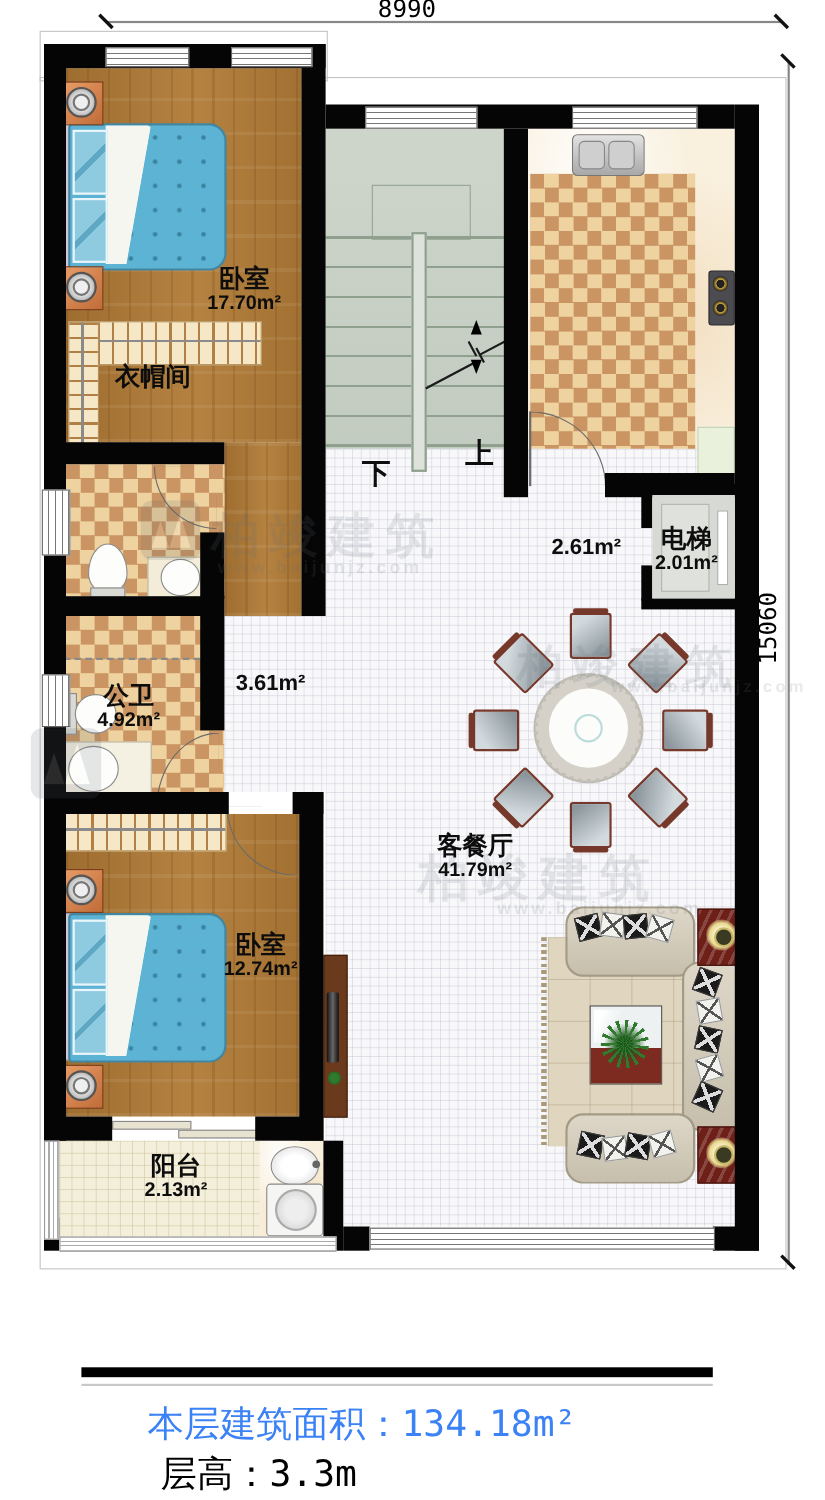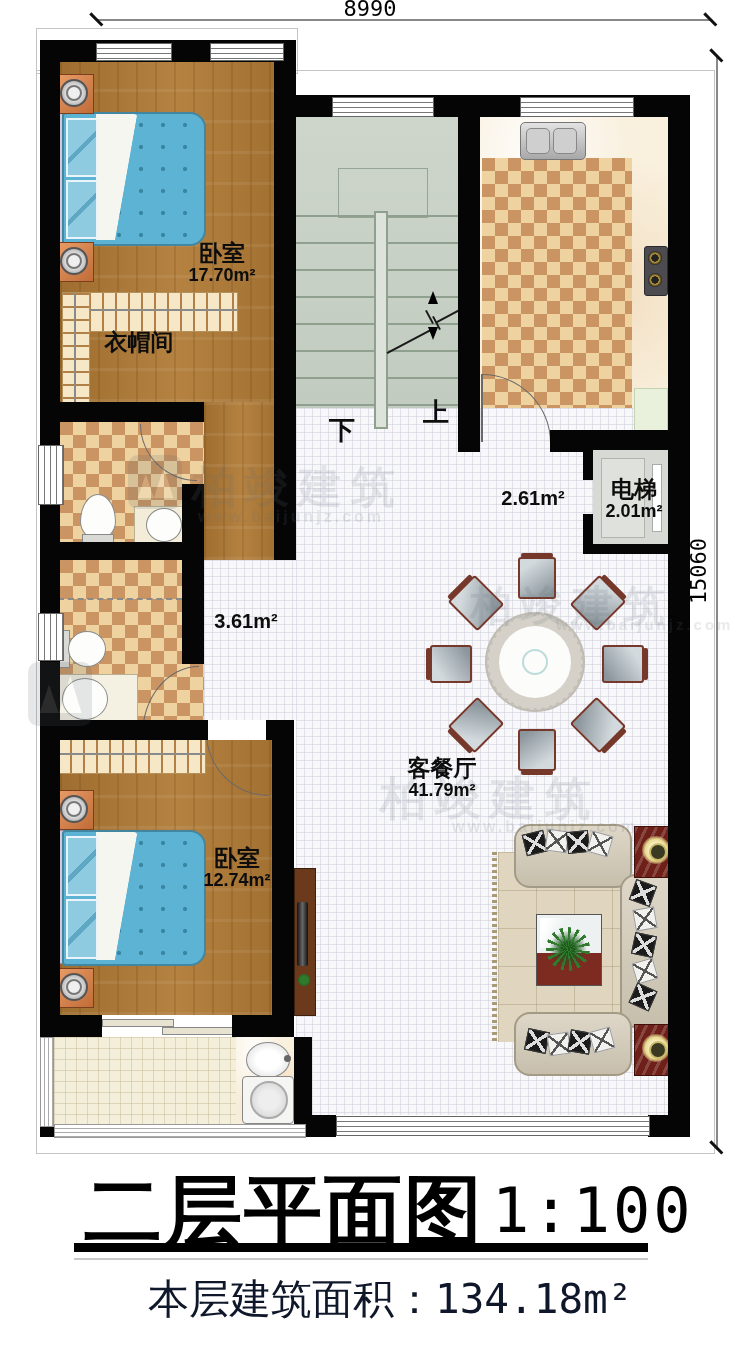--- a/index.html
+++ b/index.html
@@ -259,31 +259,39 @@
   <div class="wm wm-brand" style="left:470px;top:578px;font-size:42px;">柏竣建筑</div>
   <div class="wm wm-url" style="left:556px;top:616px;font-size:15px;">www.baijunjz.com</div>
 
   <div class="rlabel" style="left:162px;top:241px;width:120px;">
     <span class="rname">卧室</span>
     <span class="rarea">17.70m²</span>
   </div>
   <div class="rlabel" style="left:84px;top:330px;width:110px;">
     <span class="rname">衣帽间</span>
   </div>
-  <div class="rlabel" style="left:570px;top:477px;width:108px;padding-left:10px;">
+  <div class="rlabel" style="left:62px;top:620px;width:110px;">
+    <span class="rname">公卫</span>
+    <span class="rarea">4.92m²</span>
+  </div>
+  <div class="rlabel" style="left:570px;top:477px;width:108px;">
     <span class="rname">电梯</span>
     <span class="rarea">2.01m²</span>
   </div>
-  <div class="rlabel" style="left:382px;top:756px;width:120px;">
+  <div class="rlabel" style="left:372px;top:756px;width:120px;">
     <span class="rname">客餐厅</span>
     <span class="rarea">41.79m²</span>
   </div>
   <div class="rlabel" style="left:177px;top:846px;width:120px;">
     <span class="rname">卧室</span>
     <span class="rarea">12.74m²</span>
+  </div>
+  <div class="rlabel" style="left:105px;top:1047px;width:110px;">
+    <span class="rname">阳台</span>
+    <span class="rarea">2.13m²</span>
   </div>
   <div class="rlabel" style="left:483px;top:487px;width:100px;">
     <span class="rarea" style="font-size:20px;">2.61m²</span>
   </div>
   <div class="rlabel" style="left:196px;top:610px;width:100px;">
     <span class="rarea" style="font-size:20px;">3.61m²</span>
   </div>
   <div class="rlabel" style="left:322px;top:416px;width:40px;">
     <span class="rname" style="font-size:26px;">下</span>
   </div>
@@ -293,21 +301,22 @@
 
   <div class="a" style="left:96px;top:19px;width:614px;height:1.6px;background:#888;"></div>
   <div class="tick" style="left:88px;top:18px;"></div>
   <div class="tick" style="left:702px;top:18px;"></div>
   <div class="dimtxt" style="left:330px;top:-4px;width:80px;text-align:center;">8990</div>
   <div class="a" style="left:716px;top:56px;width:1.6px;height:1094px;background:#888;"></div>
   <div class="tick" style="left:708px;top:54px;"></div>
   <div class="tick" style="left:708px;top:1146px;"></div>
   <div class="dimtxt" style="left:686px;top:538px;writing-mode:vertical-rl;transform:rotate(180deg);">15060</div>
 
-  <div class="a" style="left:84px;top:1160px;font-size:78px;font-weight:bold;letter-spacing:2px;color:#000;">二层平面图</div>
-  <div class="a mono" style="left:492px;top:1174px;font-size:62px;letter-spacing:3px;color:#000;">1:100</div>
   <div class="a" style="left:74px;top:1243px;width:574px;height:9px;background:#000;"></div>
   <div class="a" style="left:74px;top:1258px;width:574px;height:2px;background:#c9c9c9;"></div>
-  <div class="a" style="left:148px;top:1272px;font-size:41px;color:#0f172a;">
+  <div class="a" style="left:134px;top:1272px;font-size:33px;color:#3b82f6;">
     <span>本层建筑面积：</span><span class="mono">134.18m²</span>
   </div>
+  <div class="a" style="left:146px;top:1318px;font-size:33px;color:#000;">
+    <span>层高：</span><span class="mono">3.3m</span>
+  </div>
 
 </div>
 
 </body></html>

